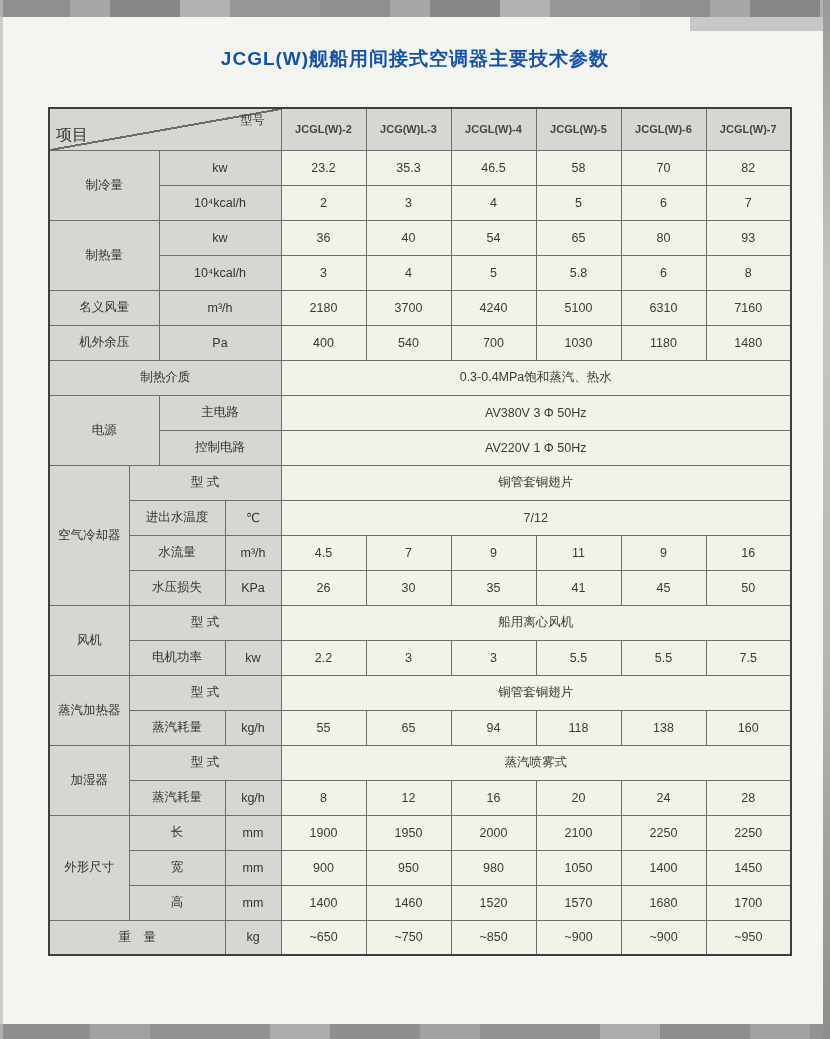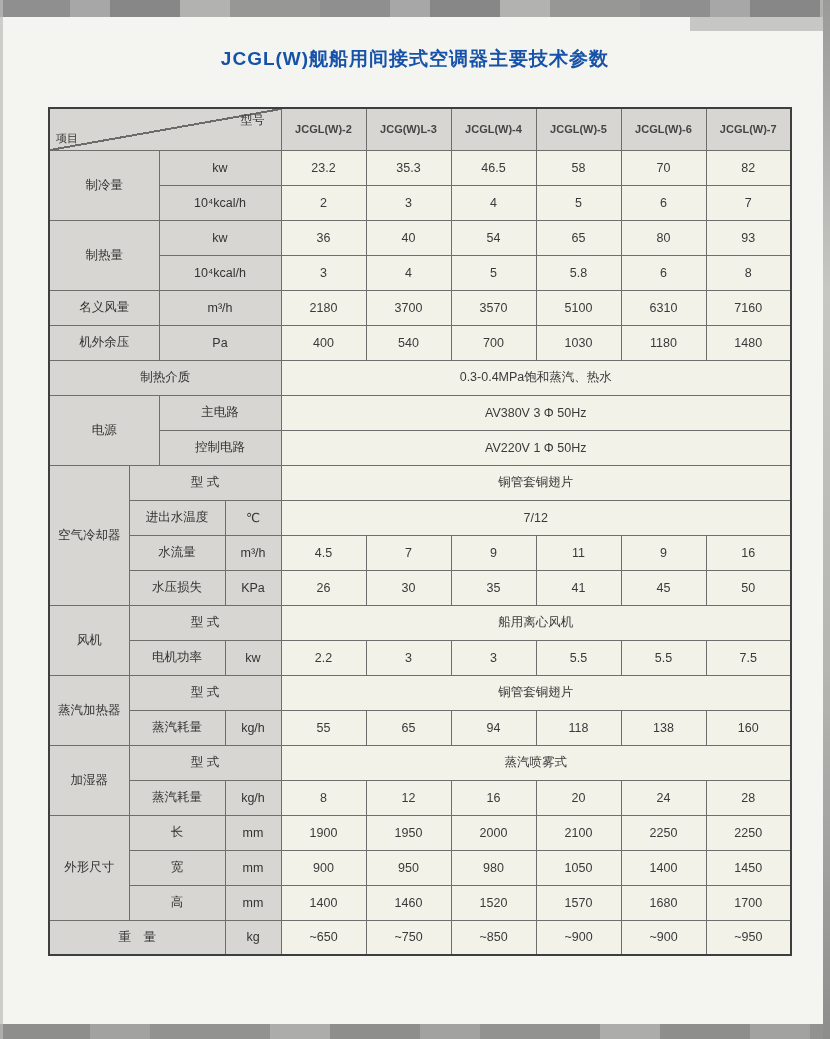--- a/index.html
+++ b/index.html
@@ -37,21 +37,21 @@
   }
   .c-glabel,.c-slabel,.c-unit,.c-model,.c-diag{background:#d7d6d2;color:#333;font-size:12.5px;}
   .c-model{font-size:11px;color:#454545;letter-spacing:0;font-weight:bold;}
   .c-val,.c-span{background:#f3f2e9;color:#3a3a3a;font-size:12.5px;}
   .c-diag{
     position:relative;
     background-image:linear-gradient(to bottom right,
       transparent calc(50% - 1px), #6b6b6b calc(50% - 1px),
       #6b6b6b calc(50% + 1px), transparent calc(50% + 1px));
   }
-  .diag-item{position:absolute;left:6px;bottom:4px;font-size:11px;color:#333;font-family:Liberation Serif, serif;}
+  .diag-item{position:absolute;left:6px;bottom:4px;font-size:16px;color:#333;font-family:Liberation Serif, serif;}
   .diag-model{position:absolute;right:16px;top:3px;font-size:12px;color:#333;}
 
   .notes{position:absolute;left:52px;top:972px;}
   .note{font-size:13.5px;font-weight:600;color:#1d1d1d;margin-bottom:9px;letter-spacing:.5px;}
   .note .star{margin-right:9px;font-size:12px;}
 </style>
 </head>
 <body>
 
 <div class="page">
@@ -125,21 +125,21 @@
           <td class="c-val">5</td>
           <td class="c-val">5.8</td>
           <td class="c-val">6</td>
           <td class="c-val">8</td>
         </tr>
         <tr>
           <td class="c-glabel" colspan="2">名义风量</td>
           <td class="c-unit" colspan="2">m³/h</td>
           <td class="c-val">2180</td>
           <td class="c-val">3700</td>
-          <td class="c-val">3570</td>
+          <td class="c-val">4240</td>
           <td class="c-val">5100</td>
           <td class="c-val">6310</td>
           <td class="c-val">7160</td>
         </tr>
         <tr>
           <td class="c-glabel" colspan="2">机外余压</td>
           <td class="c-unit" colspan="2">Pa</td>
           <td class="c-val">400</td>
           <td class="c-val">540</td>
           <td class="c-val">700</td>

